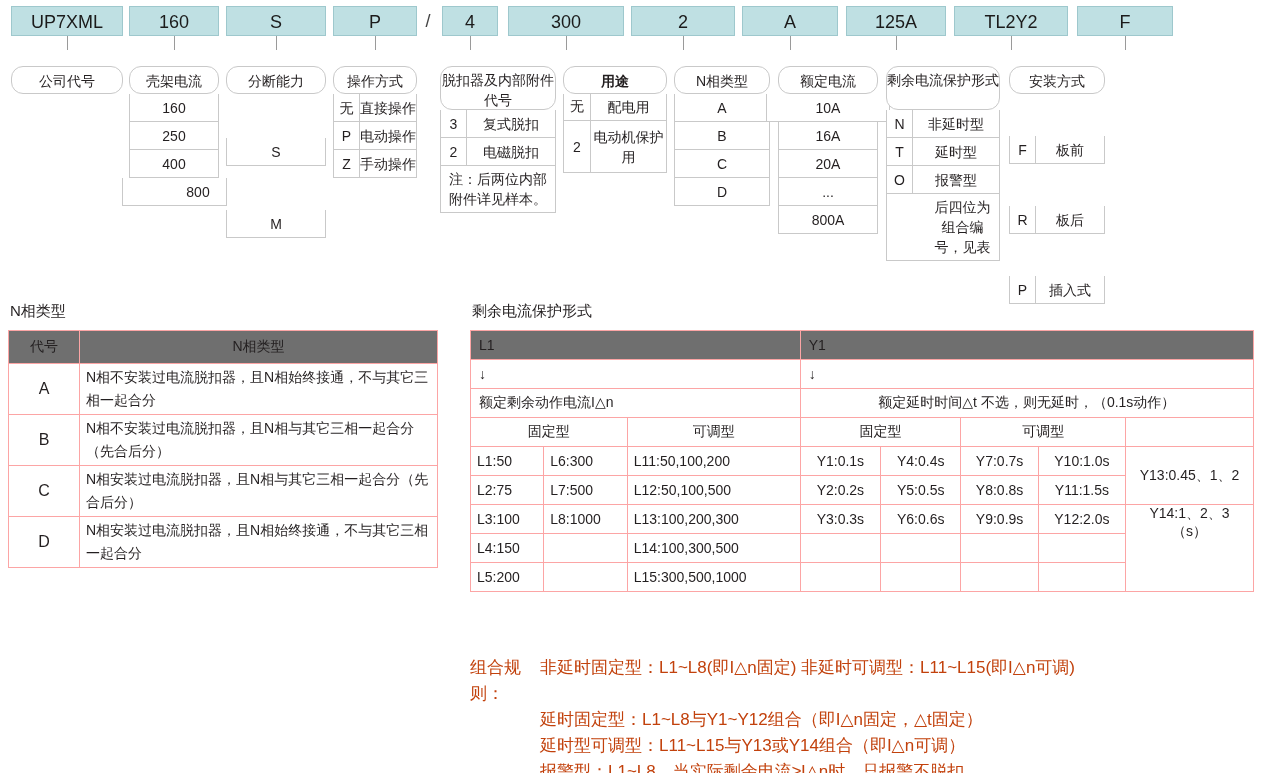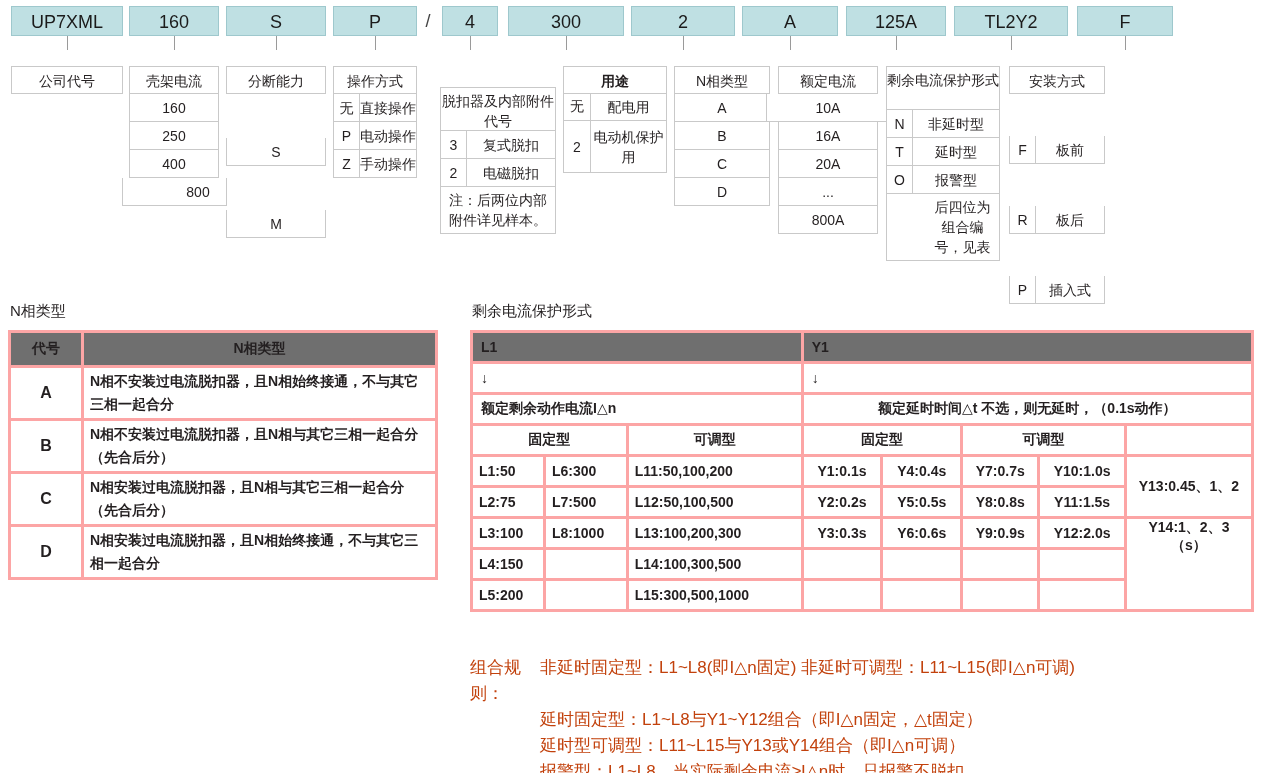--- a/index.html
+++ b/index.html
@@ -22,40 +22,40 @@
     font-size:18px;color:#1b1b1b;
     box-sizing:border-box;
   }
   .slash{width:16px;text-align:center;font-size:18px;line-height:30px;color:#444;}
   .stem{width:1px;height:14px;background:#9a9a9a;}
   .legend-box{
     border:1px solid #c9c9c9;background:#fff;
     text-align:center;box-sizing:border-box;
     font-size:14px;color:#231f20;
   }
-  .legend-head{height:28px;line-height:28px;}
+  .legend-head{height:28px;line-height:28px;border-radius:12px;}
   .legend-head.two{height:44px;line-height:20px;padding-top:3px;box-sizing:border-box;}
   .opt{
     border:1px solid #c9c9c9;border-top:none;background:#fff;
     height:28px;line-height:28px;text-align:center;font-size:14px;box-sizing:border-box;
   }
   .opt.pair{display:flex;padding:0;}
   .opt.pair .k{width:26px;border-right:1px solid #c9c9c9;box-sizing:border-box;}
   .opt.pair .v{flex:1;box-sizing:border-box;}
   .opt.note{height:auto;line-height:20px;padding:3px 4px;text-align:center;}
   .spanbox{border:1px solid #c9c9c9;border-top:none;background:#fff;box-sizing:border-box;display:flex;}
   .spanbox .k{width:26px;border-right:1px solid #c9c9c9;display:flex;align-items:center;justify-content:center;}
   .spanbox .v{flex:1;line-height:20px;padding:3px 2px;text-align:center;}
 
   
   .sec-title{position:absolute;font-size:15px;color:#231f20;}
 
   
   table{border-collapse:collapse;}
-  .tbl td,.tbl th{border:3px solid #fca5a5;font-weight:bold;font-size:14px;color:#231f20;}
+  .tbl td,.tbl th{border:1px solid #fca5a5;font-weight:normal;font-size:14px;color:#231f20;}
   .hdr{background:#6f6f6f;color:#ffffff;font-size:15px;text-align:center;height:28px;}
 
   #n-phase-table{position:absolute;left:8px;top:330px;width:430px;}
   #n-phase-table td{padding:2px 6px;}
   #n-phase-table .code{width:58px;text-align:center;font-size:16px;}
   #n-phase-table .desc{line-height:23px;}
 
   #rcd-table{position:absolute;left:470px;top:330px;width:784px;}
   #rcd-table td{padding:3px 6px;height:22px;}
   .ctr{text-align:center;}
@@ -175,21 +175,21 @@
       </div>
       <div class="opt pair" style="width:84px;">
         <div class="k">Z</div>
         <div class="v">手动操作</div>
       </div>
     </div>
 
     <div class="slash">&nbsp;</div>
 
 
-    <div class="col" style="width:124px;margin-top:21px;">
+    <div class="col" style="width:124px;">
       <div class="legend-box legend-head two" style="width:116px;">脱扣器及内部附件代号</div>
       <div class="opt pair" style="width:116px;">
         <div class="k">3</div>
         <div class="v">复式脱扣</div>
       </div>
       <div class="opt pair" style="width:116px;">
         <div class="k">2</div>
         <div class="v">电磁脱扣</div>
       </div>
       <div class="opt note" style="width:116px;">注：后两位内部附件详见样本。</div>

